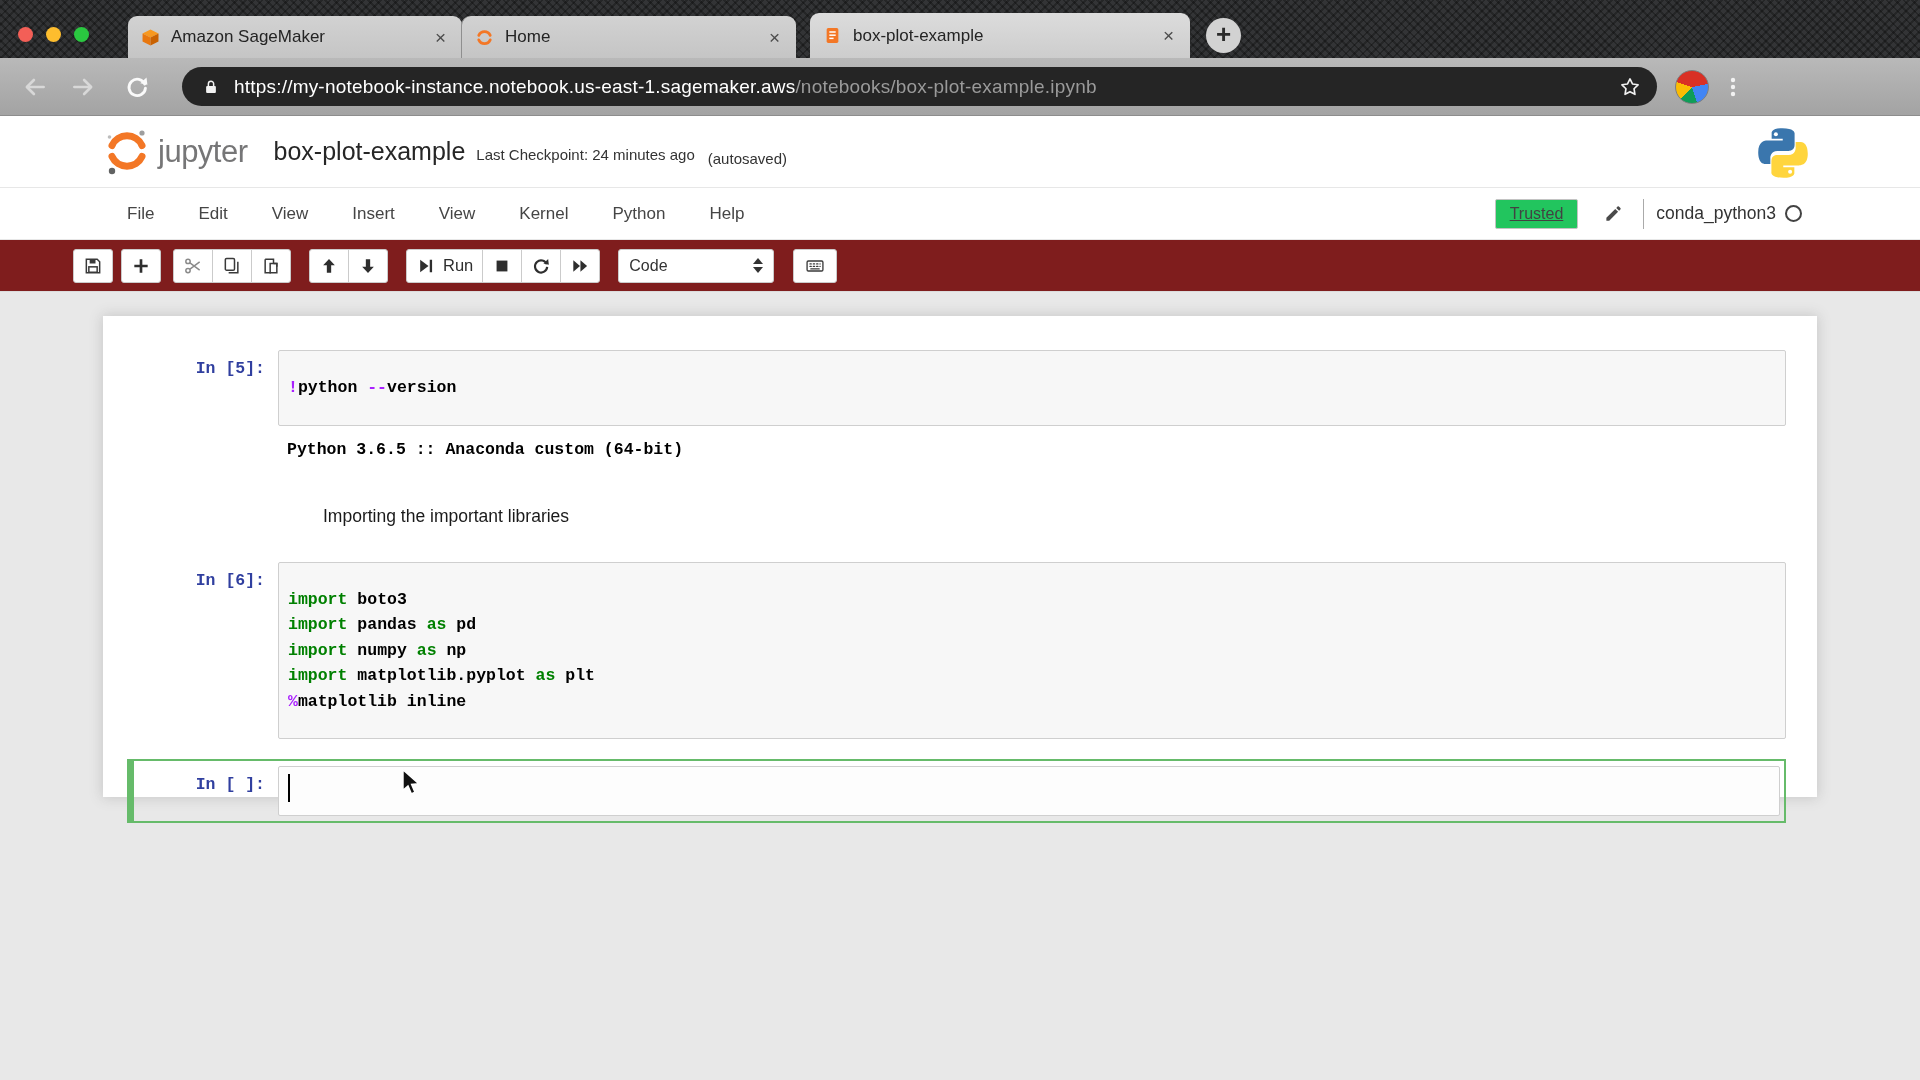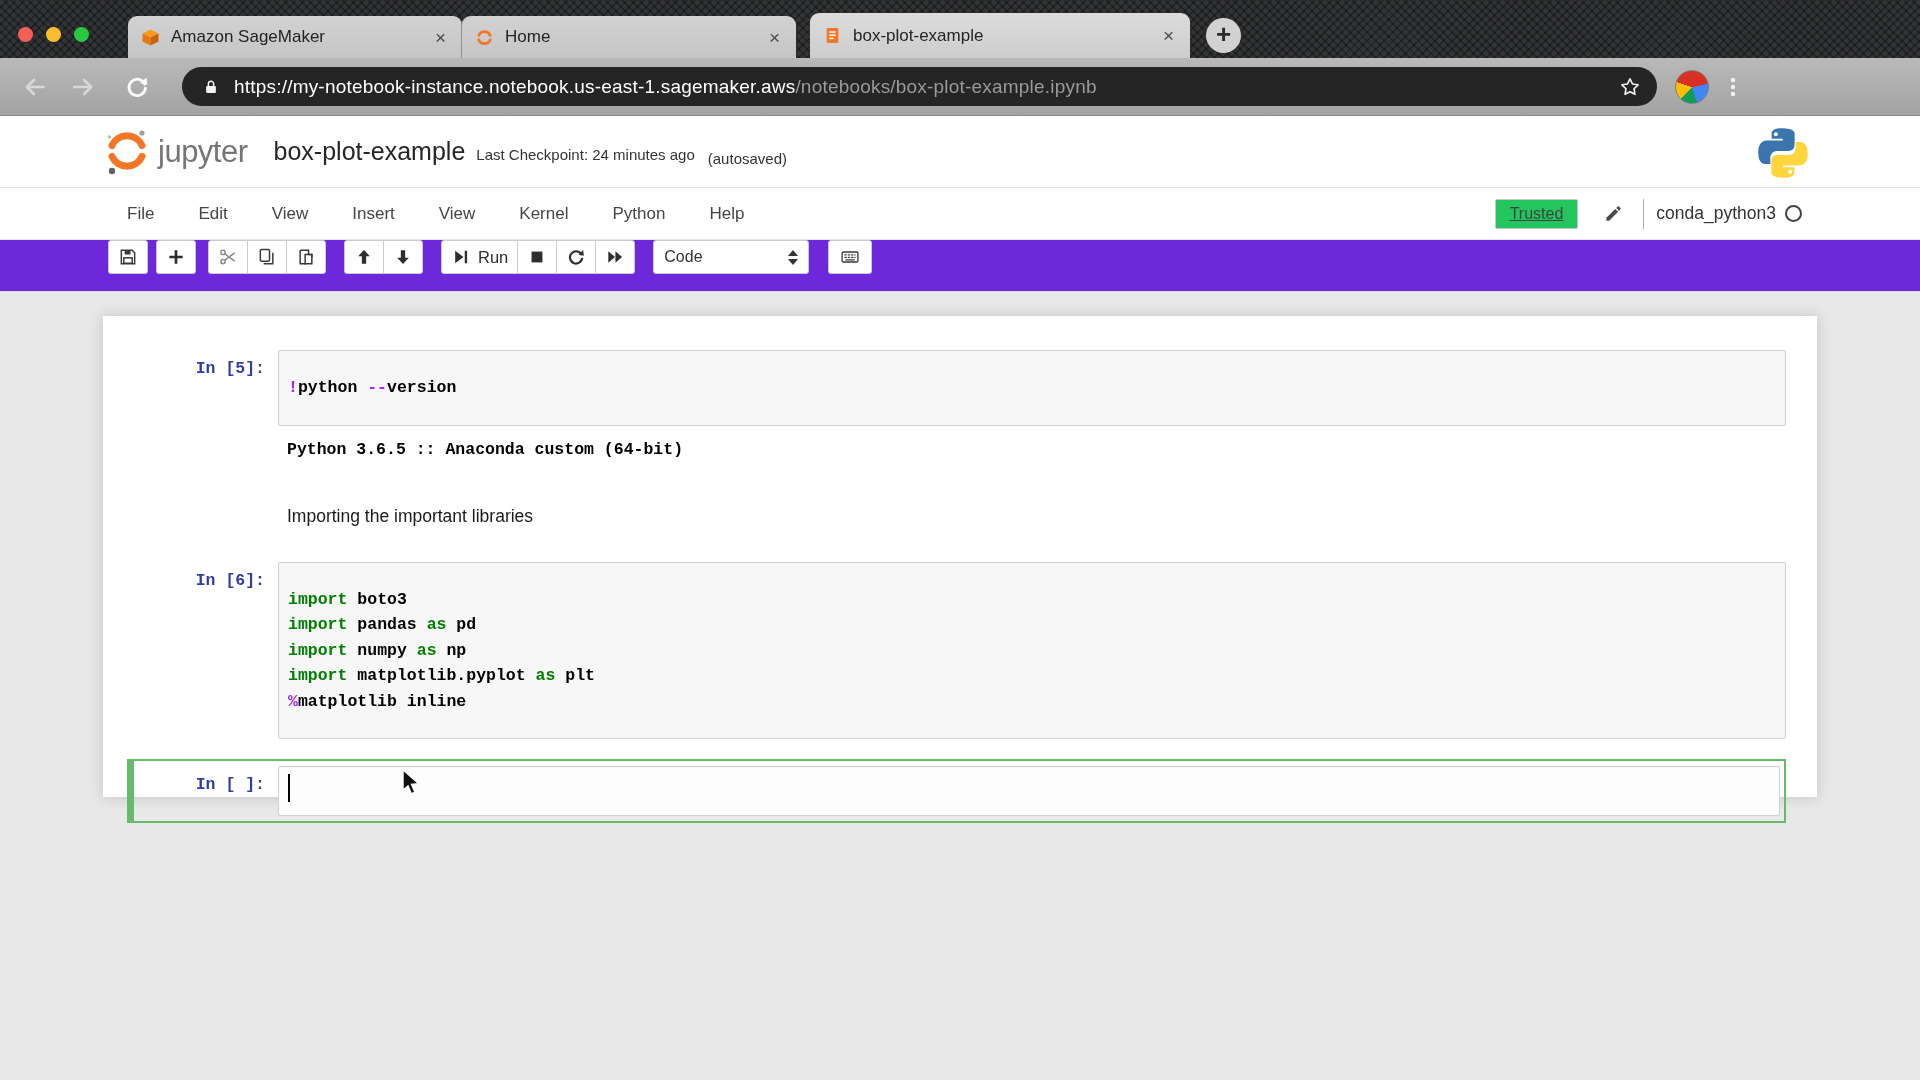--- a/index.html
+++ b/index.html
@@ -69,21 +69,21 @@
   .menu-row { height:52px; background:#fff; border-bottom:1px solid #e7e7e7; display:flex; align-items:center; padding-left:127px; position:relative; }
   .menu-item { font-size:17px; color:#454545; margin-right:44px; }
   .menu-right { position:absolute; right:118px; display:flex; align-items:center; }
   .trusted-btn { border:1px solid #c3c3c3; border-radius:2px; background:#22c55e; color:#424242; font-size:16px; padding:5px 14px;text-decoration:underline; }
   .edit-ic { width:19px; height:19px; margin-left:26px; }
   .mr-divider { width:1px; height:30px; background:#aaa; margin-left:20px; }
   .kernel-name { font-size:17.5px; color:#333; margin-left:12px; }
   .kernel-ind { width:17px; height:17px; border:2px solid #424242; border-radius:50%; margin-left:9px; }
 
   
-  .toolbar-row { height:52px; background:#6d28d9; border-bottom:1px solid #dcdcdc; display:flex; padding-left:108px; }
+  .toolbar-row { height:52px; background:#7f1d1d; border-bottom:1px solid #dcdcdc; display:flex; align-items:center; padding-left:73px; }
   .btn-group { display:flex; }
   .tb-btn {
     height:34px; min-width:40px; background:#fff; border:1px solid #cbcbcb;
     display:flex; align-items:center; justify-content:center; padding:0 9px; color:#3a3a3a;
   }
   .btn-group .tb-btn + .tb-btn { margin-left:-1px; }
   .btn-group .tb-btn:first-child { border-radius:3px 0 0 3px; }
   .btn-group .tb-btn:last-child { border-radius:0 3px 3px 0; }
   .btn-group .tb-btn:only-child, .tb-btn.single { border-radius:3px; }
   .g-save { margin-right:8px; } .g-add { margin-right:12px; } .g-clip { margin-right:18px; }
@@ -113,21 +113,21 @@
     flex:1; background:#f7f7f7; border:1px solid #cfcfcf; border-radius:2px;
     font-family:"Liberation Mono", monospace; font-size:16.5px; font-weight:bold; color:#000;
     padding:24px 9px; line-height:25.5px;
   }
   .code-line { white-space:pre; }
   .tok-kw { color:#008000; font-weight:bold; }
   .tok-op { color:#AA22FF; font-weight:bold; }
   .tok-p  { color:#000; }
   .output-row { margin-top:11px; }
   .output-text { font-family:"Liberation Mono", monospace; font-size:16.5px; font-weight:bold; color:#000; line-height:26px; padding-left:9px; }
-  .md-row { margin-top:40px; }
+  .md-row { margin-top:40px;gap:36px; }
   .md-text { font-size:17.5px; color:#1a1a1a; line-height:26px; padding-left:9px; }
   .cell2 { margin-top:33px; }
   .cell3-wrap { margin-top:20px; margin-left:24px; border:2px solid #66BB6A; border-left-width:7px; padding:5px 4px 5px 0; display:flex; }
   .cell3-wrap .prompt-col { width:144px; flex:0 0 144px; }
   .cell3-input { background:#fdfdfd; height:46px; position:relative; }
   .caret { position:absolute; left:9px; top:7px; width:2px; height:28px; background:#000; }
 
   .mouse-cursor { position:absolute; left:398px; top:768px; width:26px; height:30px; z-index:50; }
 </style>
 </head>

